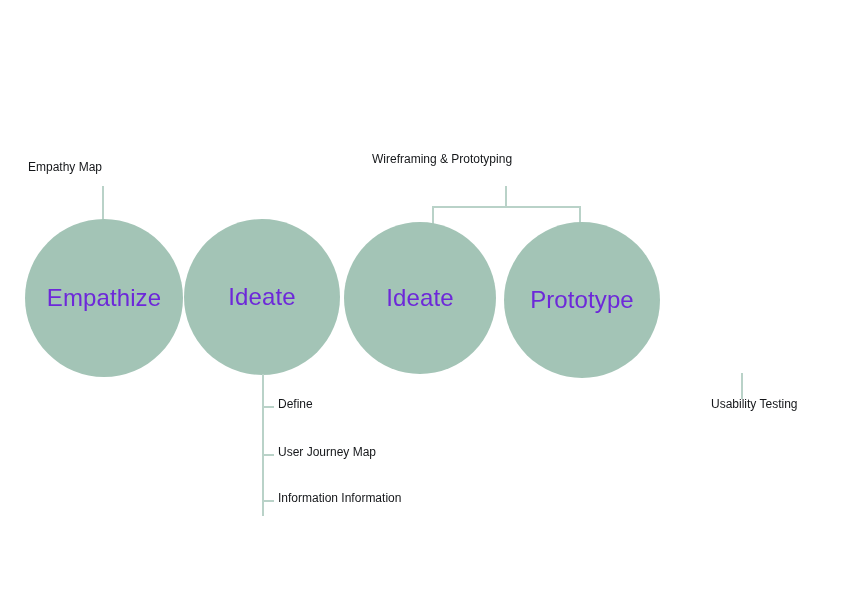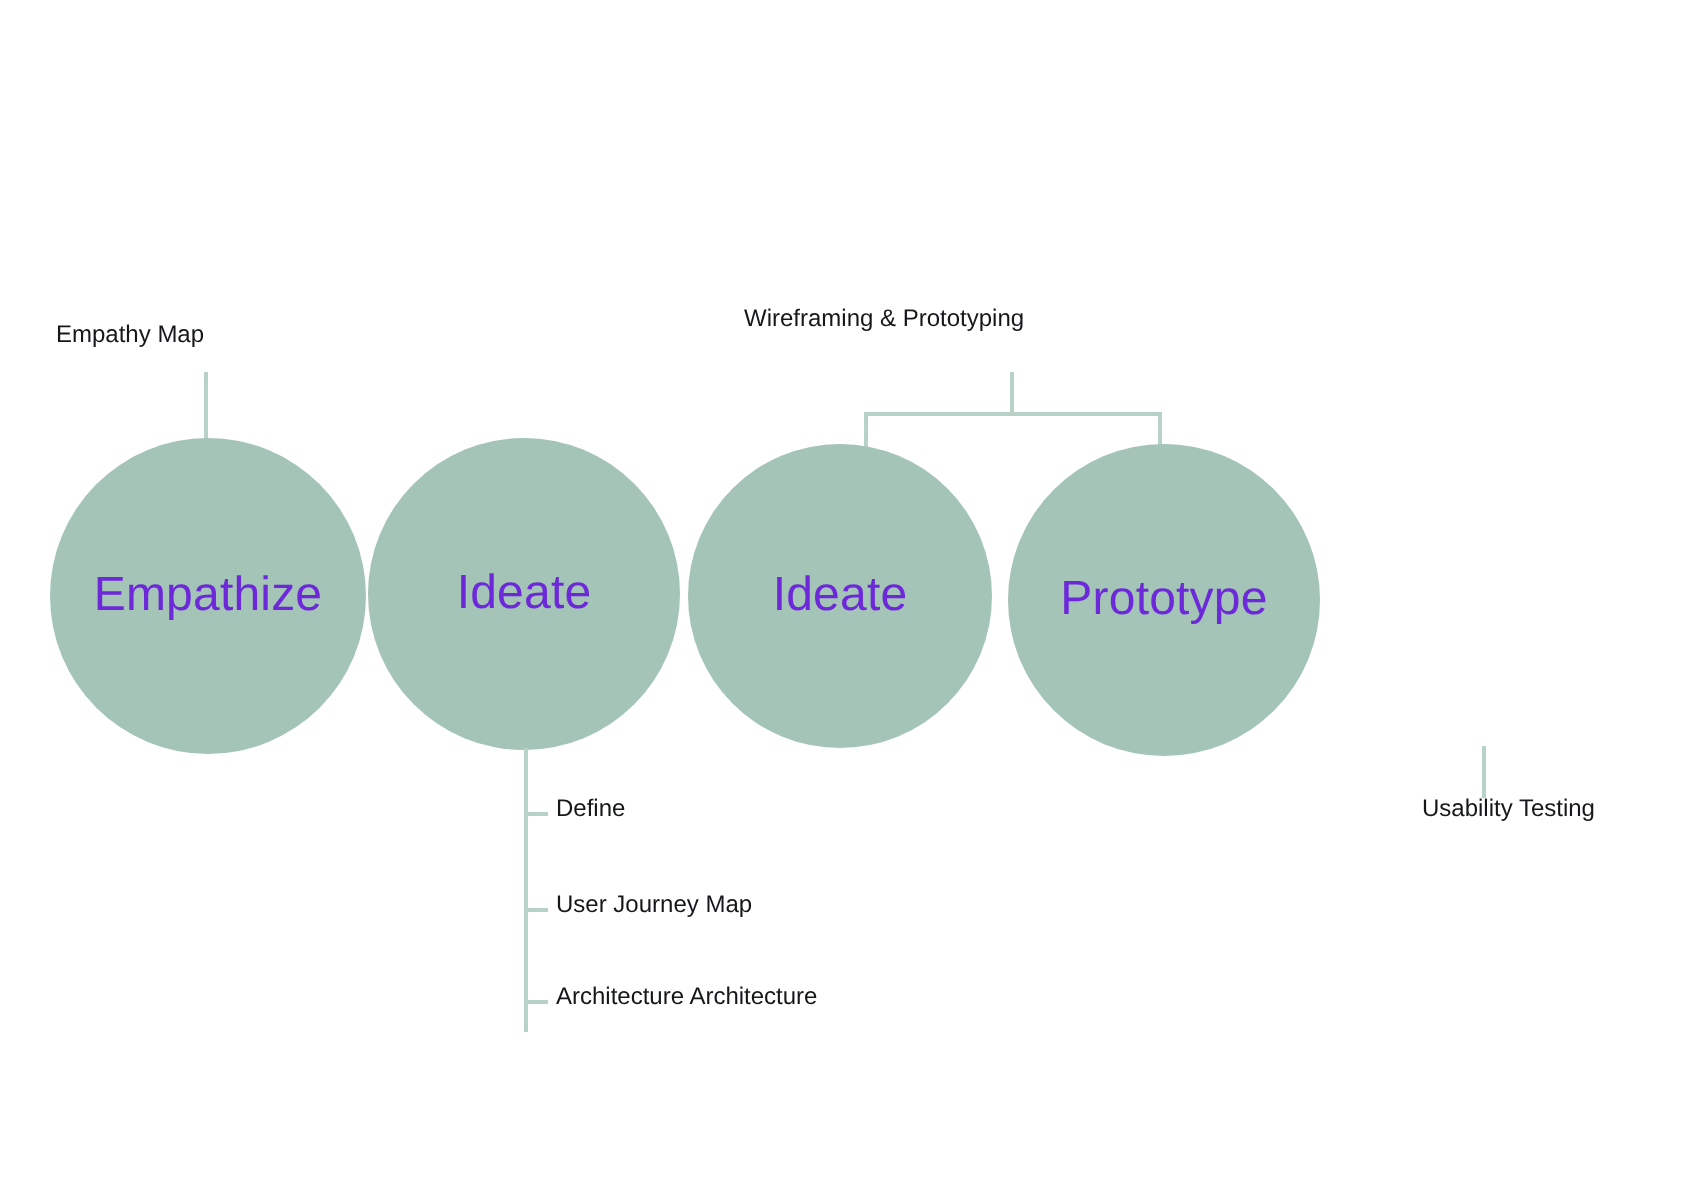--- a/index.html
+++ b/index.html
@@ -98,18 +98,18 @@
 
   <div class="leader-v" style="left:262px; top:374px; height:142px;"></div>
 
   <div class="leader-h" style="left:262px; top:406px; width:12px;"></div>
   <div class="annotation-label" style="left:278px; top:398px;">Define</div>
 
   <div class="leader-h" style="left:262px; top:454px; width:12px;"></div>
   <div class="annotation-label" style="left:278px; top:446px;">User Journey Map</div>
 
   <div class="leader-h" style="left:262px; top:500px; width:12px;"></div>
-  <div class="annotation-label" style="left:278px; top:492px;">Architecture Architecture</div>
+  <div class="annotation-label" style="left:278px; top:492px;">Information Information</div>
 
   <div class="leader-v" style="left:741px; top:373px; height:26px;"></div>
   <div class="annotation-label" style="left:671px; top:398px;margin-left:40px;">Usability Testing</div>
 
 </div>
 
 </body></html>

